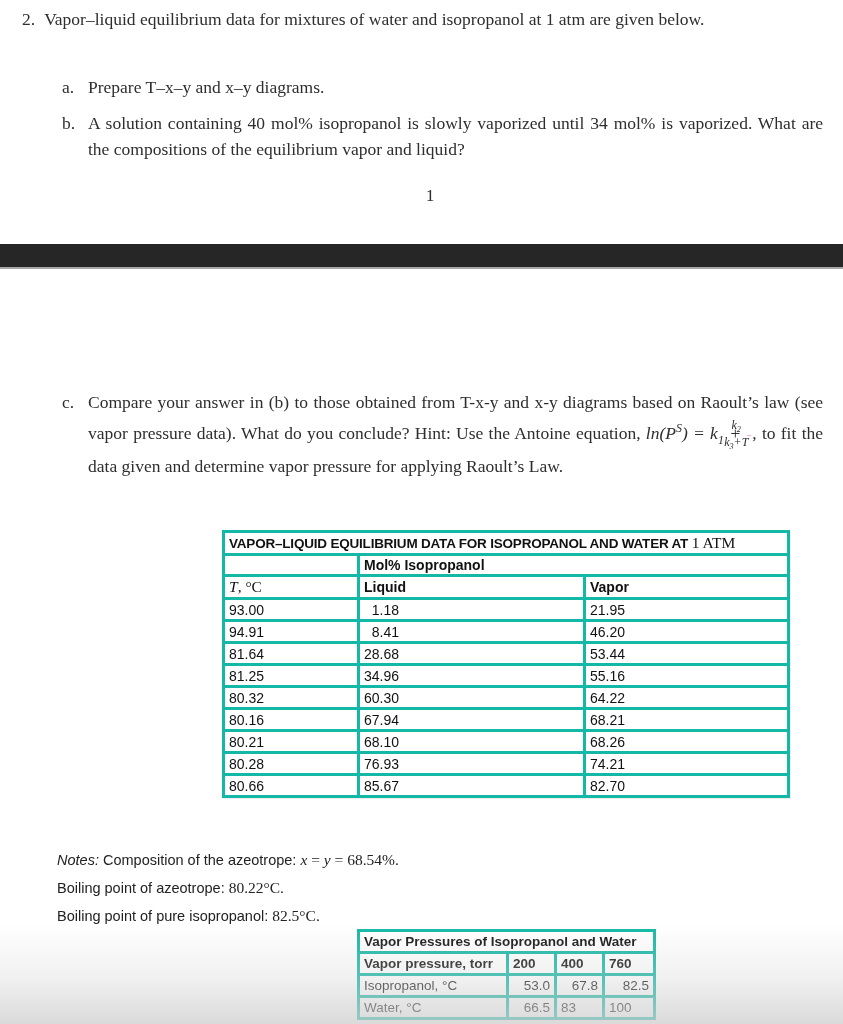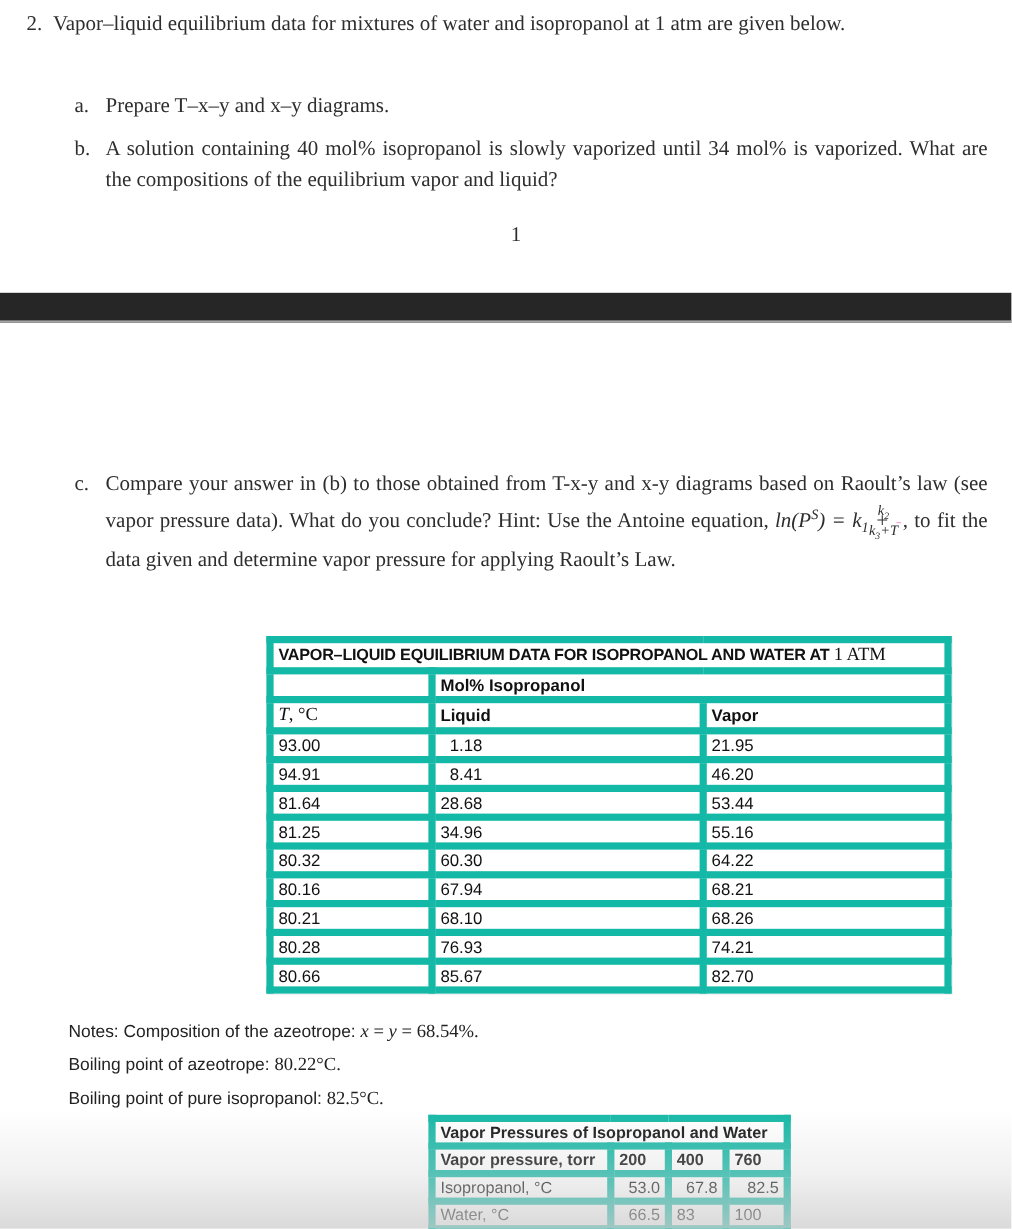--- a/index.html
+++ b/index.html
@@ -22,36 +22,36 @@
   .frac .num { display:block; border-bottom:1px solid #f9a8d4; padding:0 2px; }
   .frac .den { display:block; padding:0 2px; }
 
   
   .band { position:absolute; left:0; top:244px; width:843px; height:25px;
           background:#262626; border-bottom:2px solid #a6a6a6; }
 
   
   table { border-collapse:collapse; table-layout:fixed; background:#fff;
           font-family:"Liberation Sans", sans-serif; color:#111; }
-  td, th { border:6px solid #14b8a6; overflow:hidden; white-space:nowrap; }
+  td, th { border:3px solid #14b8a6; overflow:hidden; white-space:nowrap; }
 
   .vle { position:absolute; left:222px; top:530px; width:565px;
          border:1px solid #c3c3c3; box-shadow:1px 1px 0 rgba(0,0,0,0.07); }
   .vle col.c1{width:135px} .vle col.c2{width:226px} .vle col.c3{width:204px}
   .vle td { font-size:14px; padding:1px 2px 1px 4px; height:22px; vertical-align:middle; }
   .vle .trow td { height:21px; }
   .vle .title-cell { font-weight:bold; font-size:13.5px; letter-spacing:-0.2px; }
   .vle .title-serif { font-family:"Liberation Serif", serif; font-weight:normal; font-size:15.5px; letter-spacing:0; }
   .vle .subh { font-weight:bold; font-size:14px; }
   .vle .colh { font-weight:bold; font-size:14px; height:16px; }
   .vle .tcol { font-family:"Liberation Serif", serif; font-weight:normal; font-size:15.5px; }
 
   .notes { position:absolute; left:57px; top:846px; font-family:"Liberation Sans", sans-serif;
            font-size:14.5px; line-height:27px; color:#222; }
-  .notes .nlabel { }
+  .notes .nlabel { font-style:italic; }
   .notes .nmath { font-family:"Liberation Serif", serif; font-size:15.5px; }
 
   .vp { position:absolute; left:357px; top:929px; width:296px; border:1px solid #c3c3c3; }
   .vp col.l{width:149px} .vp col.a{width:48px} .vp col.b{width:48px} .vp col.c{width:51px}
   .vp td, .vp th { font-size:13.5px; padding:1px 4px; height:22px; text-align:left; vertical-align:middle; }
   .vp .title-cell { font-weight:bold; }
   .vp th { font-weight:bold; }
   .vp td.num-r { text-align:right; }
 
   

